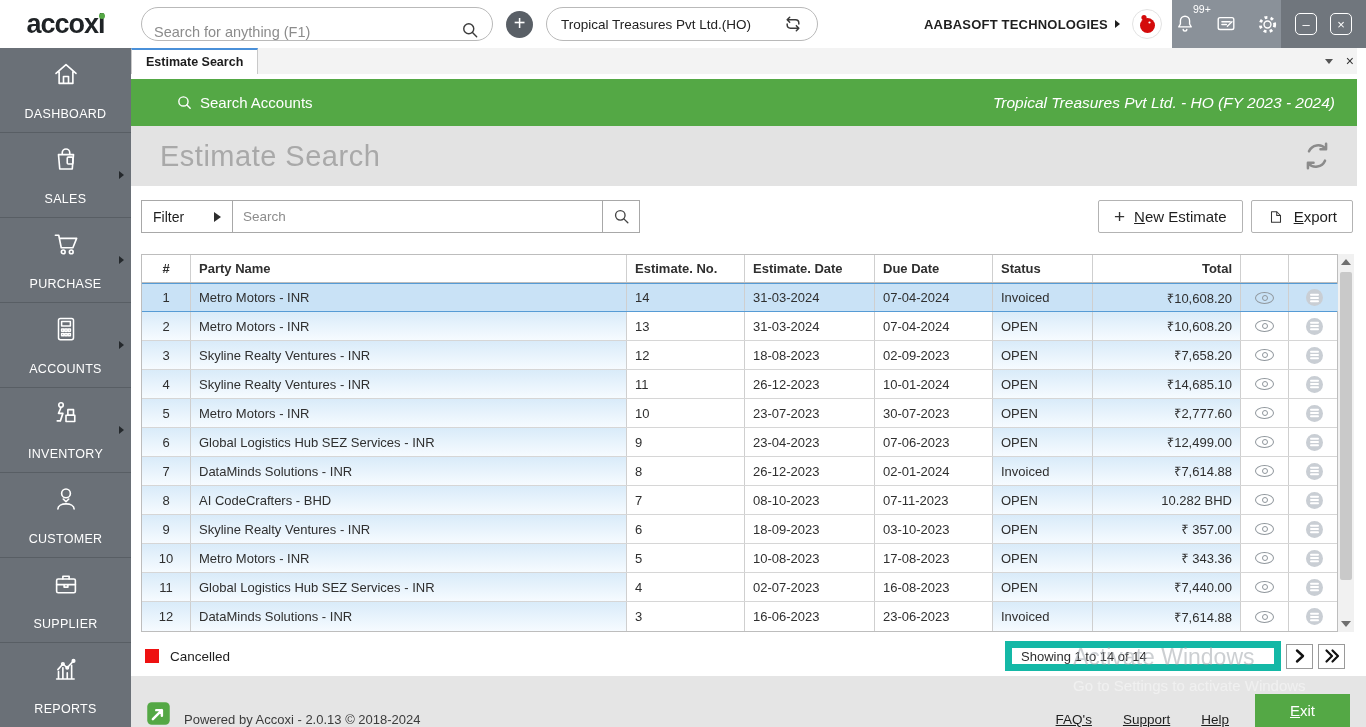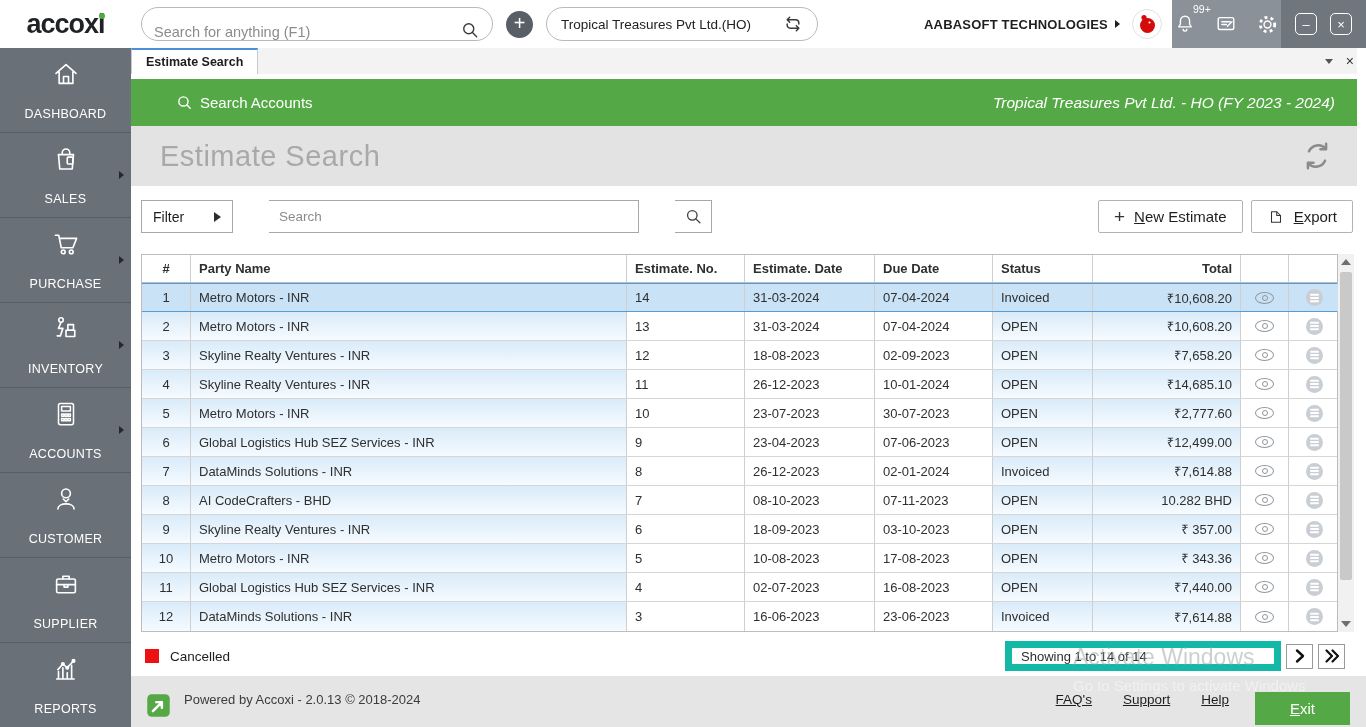--- a/index.html
+++ b/index.html
@@ -62,21 +62,21 @@
   .greenbar .gb-right { margin-left:auto; font-size:15.5px;font-style:italic; }
 
   
   .titleband { height:60px; background:#e3e3e3; display:flex; align-items:center; padding:0 24px 0 29px; }
   .page-title { font-size:29px; font-weight:300; color:#a9a9a9; letter-spacing:0.5px; }
   .refresh { margin-left:auto; display:flex; }
 
   
   .main-white { flex:1; background:#fff; display:flex; flex-direction:column; min-height:0; }
   .filter-row { margin:14px 4px 0 10px; display:flex; align-items:center; }
-  .filter-ctl { display:flex; height:33px;gap:36px; }
+  .filter-ctl { display:flex; height:33px; }
   .filter-label { width:92px; border:1px solid #a8a8a8; display:flex; align-items:center; justify-content:space-between;
     padding:0 11px; font-size:14px; color:#1e1e1e; background:#fff; }
   .filter-tri { width:0; height:0; border-left:7px solid #2e2e2e; border-top:5px solid transparent; border-bottom:5px solid transparent; }
   .filter-input { width:370px; border:1px solid #a8a8a8; border-left:none; padding:0 10px; font-size:13.5px;
     color:#444; outline:none; font-family:"Liberation Sans", sans-serif; }
   .filter-input::placeholder { color:#8c8c8c; }
   .filter-search-btn { width:37px; border:1px solid #a8a8a8; border-left:none; display:flex; align-items:center;
     justify-content:center; background:#fff; }
   .action-btns { margin-left:auto; display:flex; gap:8px; }
   .btn { height:33px; border:1px solid #b3b3b3; background:#fff; display:flex; align-items:center; gap:9px;
@@ -119,21 +119,21 @@
   .legend-row { margin:10px 12px 0 14px; display:flex; align-items:center; height:28px; }
   .legend-swatch { width:14px; height:14px; background:#ee1111; }
   .legend-label { margin-left:11px; font-size:13.5px; color:#1e1e1e; }
   .pagination { margin-left:auto; display:flex; align-items:center; gap:5px; }
   .showing-box { width:276px; height:25px; border:7px solid #14b8a6; display:flex; align-items:center;
     padding:8px 9px; font-size:13px; color:#2d2d2d; background:#fff; }
   .pg-btn { width:27px; height:25px; border:1px solid #9a9a9a; background:#fff; display:flex; align-items:center;
     justify-content:center; cursor:pointer; }
 
   
-  .footer { height:51px; background:#e5e5e5; display:flex; align-items:flex-start; padding:16px 14px; flex:0 0 51px; }
+  .footer { height:51px; background:#e5e5e5; display:flex; align-items:flex-end; padding:0 14px; flex:0 0 51px; }
   .powered { margin-left:12px; font-size:13px; color:#3c3c3c; }
   .foot-links { margin-left:auto; display:flex; gap:31px; font-size:13.5px; color:#1e1e1e;text-decoration:underline; }
   .foot-links span { cursor:pointer; }
   .exit-btn { width:95px; height:33px; background:#54a845; color:#fff; font-size:15px; display:flex;
     align-items:center; justify-content:center; margin-left:26px; margin-right:2px; cursor:pointer; }
 
   
   .wm1 { position:absolute; left:1073px; top:644px; font-size:23px; color:#9aa0a6; opacity:0.5; pointer-events:none; z-index:60; }
   .wm2 { position:absolute; left:1073px; top:677px; font-size:15px; color:#f2f2f2; opacity:0.9; pointer-events:none; z-index:60; }
 </style>
@@ -216,41 +216,41 @@
       <div class="side-item">
         <svg width="30" height="30" viewBox="0 0 24 24" fill="none" stroke="#fff" stroke-width="1.3" stroke-linejoin="round" stroke-linecap="round">
           <path d="M3.5 5 H6.2 L8.2 15 H17.5 L20.5 7.5 H7"></path>
           <circle cx="9.8" cy="18.3" r="1.5"></circle>
             <circle cx="16.2" cy="18.3" r="1.5"></circle>
         </svg>
         <span>PURCHASE</span>
         <span class="side-arrow"></span>
       </div>
       <div class="side-item">
-        <svg width="30" height="30" viewBox="0 0 24 24" fill="none" stroke="#fff" stroke-width="1.3" stroke-linejoin="round" stroke-linecap="round">
-          <circle cx="8" cy="4.8" r="1.8"></circle>
-          <path d="M8 6.8 L6 11.5 H9.5 L7.5 17.5 M7.5 17.5 H5"></path>
-          <rect x="12" y="13" width="7" height="5"></rect>
-          <rect x="13.5" y="8.5" width="4.5" height="4.5"></rect>
-        </svg>
-        <span>INVENTORY</span>
-        <span class="side-arrow"></span>
-      </div>
-      <div class="side-item">
         <svg width="30" height="30" viewBox="0 0 24 24" fill="none" stroke="#fff" stroke-width="1.2" stroke-linejoin="round">
           <rect x="6" y="3.5" width="12" height="17" rx="1.5"></rect>
           <rect x="8.5" y="6" width="7" height="3.5"></rect>
           <rect x="8.5" y="12" width="1.8" height="1.8"></rect>
             <rect x="11.1" y="12" width="1.8" height="1.8"></rect>
             <rect x="13.7" y="12" width="1.8" height="1.8"></rect>
           <rect x="8.5" y="15.5" width="1.8" height="1.8"></rect>
             <rect x="11.1" y="15.5" width="1.8" height="1.8"></rect>
             <rect x="13.7" y="15.5" width="1.8" height="1.8"></rect>
         </svg>
         <span>ACCOUNTS</span>
+        <span class="side-arrow"></span>
+      </div>
+      <div class="side-item">
+        <svg width="30" height="30" viewBox="0 0 24 24" fill="none" stroke="#fff" stroke-width="1.3" stroke-linejoin="round" stroke-linecap="round">
+          <circle cx="8" cy="4.8" r="1.8"></circle>
+          <path d="M8 6.8 L6 11.5 H9.5 L7.5 17.5 M7.5 17.5 H5"></path>
+          <rect x="12" y="13" width="7" height="5"></rect>
+          <rect x="13.5" y="8.5" width="4.5" height="4.5"></rect>
+        </svg>
+        <span>INVENTORY</span>
         <span class="side-arrow"></span>
       </div>
       <div class="side-item">
         <svg width="30" height="30" viewBox="0 0 24 24" fill="none" stroke="#fff" stroke-width="1.3" stroke-linejoin="round" stroke-linecap="round">
           <circle cx="12" cy="7.5" r="3.5"></circle>
           <path d="M5.5 20 C5.5 14.5 18.5 14.5 18.5 20"></path>
           <path d="M9.8 12 L12 14.2 L14.2 12"></path>
         </svg>
         <span>CUSTOMER</span>
       </div>

